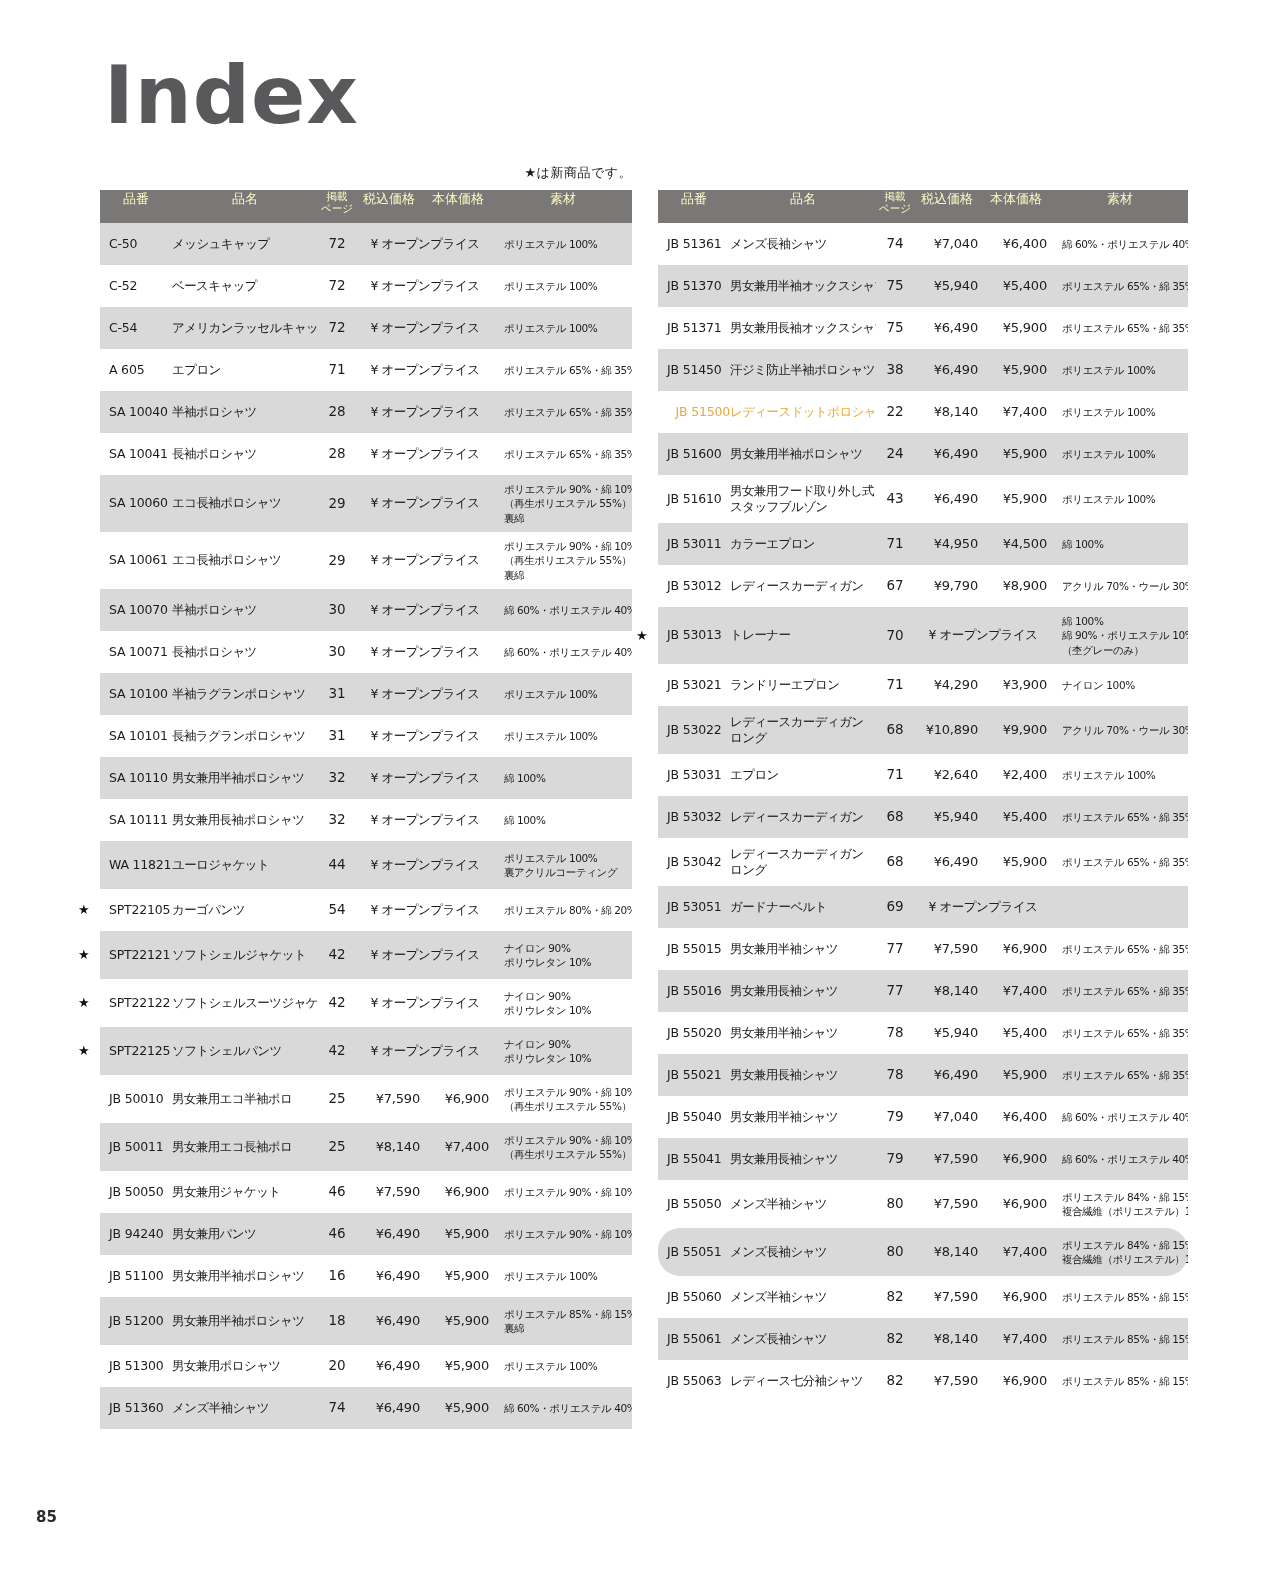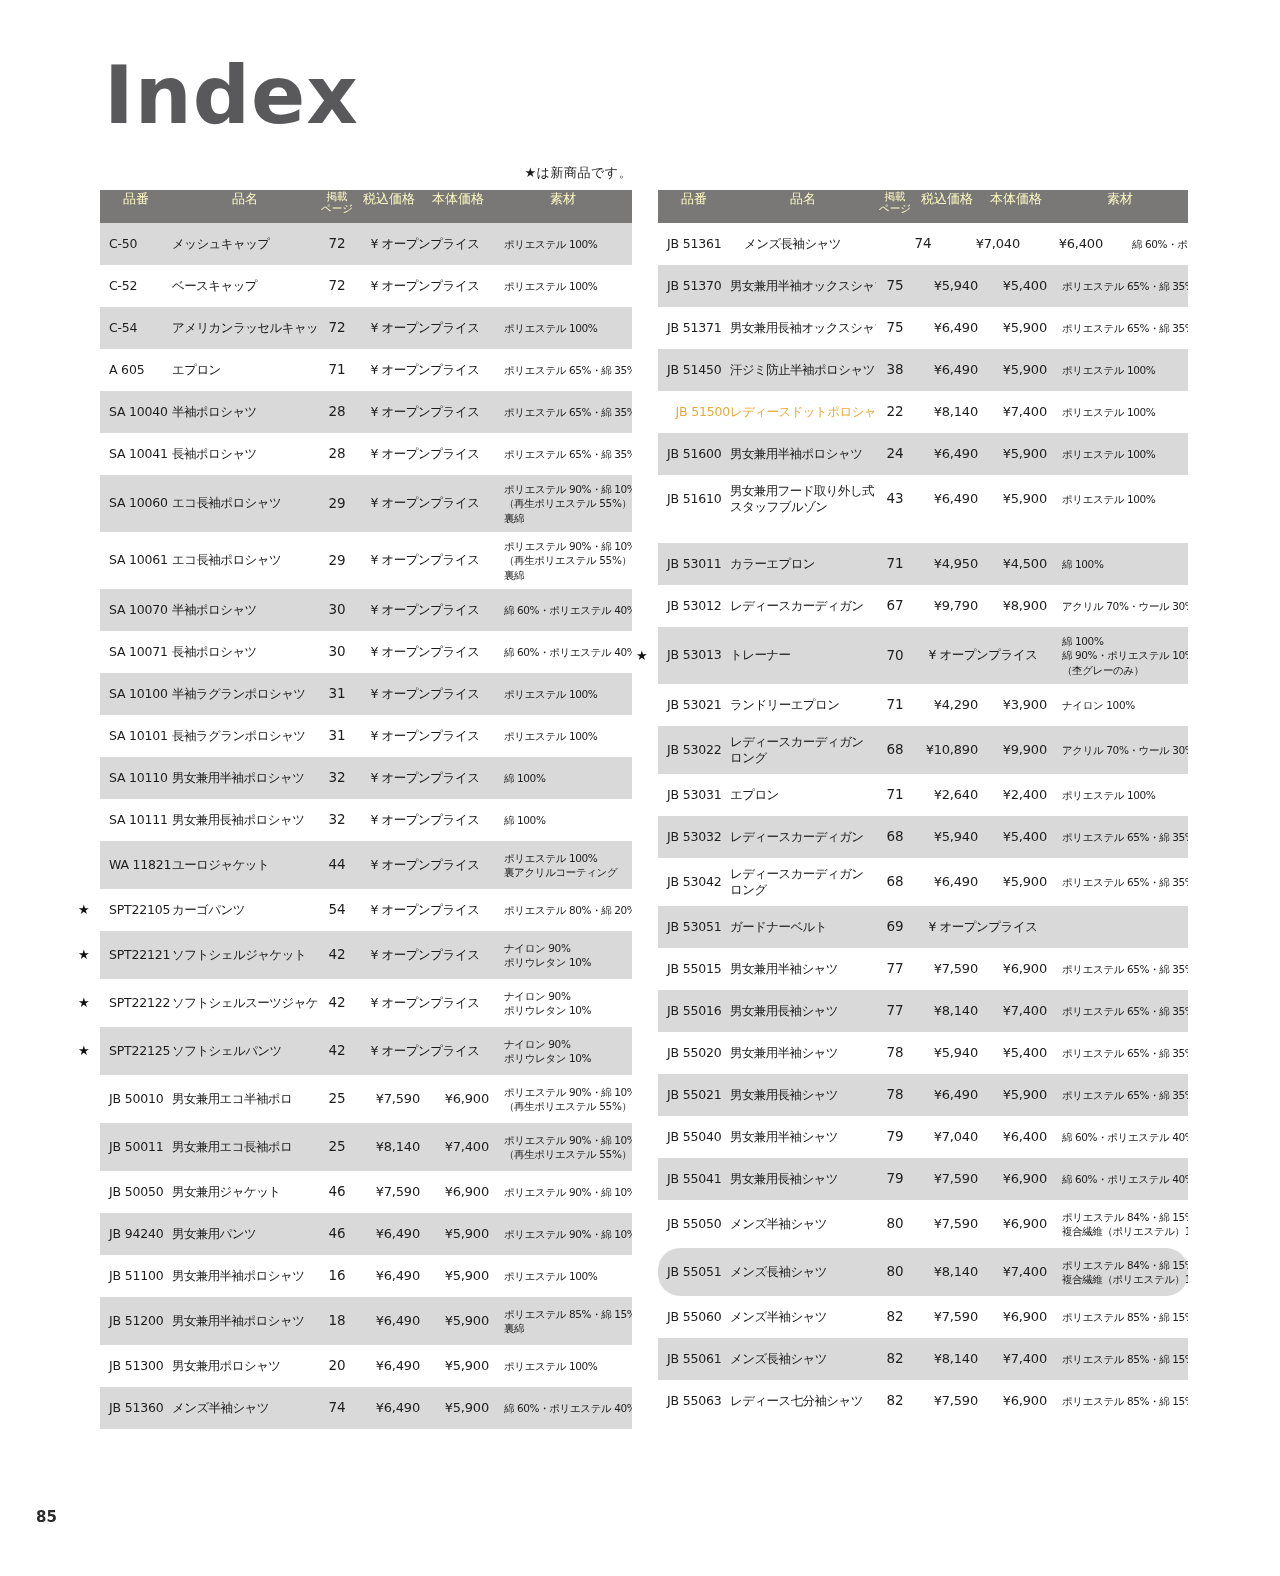--- a/index.html
+++ b/index.html
@@ -301,21 +301,21 @@
 <div class="table" id="right-table">
   <div class="thead">
     <div class="hcell c-code">品番</div>
     <div class="hcell c-name">品名</div>
     <div class="hcell c-page"><span>掲載</span><br><span class="l2">ページ</span></div>
     <div class="hcell c-tax">税込価格</div>
     <div class="hcell c-base">本体価格</div>
     <div class="hcell c-mat">素材</div>
   </div>
   <div class="tbody">
-      <div class="row" style="min-height: 42px; gap: 14px;">
+      <div class="row" style="min-height: 42px;">
         <div class="cell c-code">JB 51361</div>
         <div class="cell c-name">メンズ長袖シャツ</div>
         <div class="cell c-page">74</div>
         <div class="cell c-tax">¥7,040</div>
         <div class="cell c-base">¥6,400</div>
         <div class="cell c-mat">綿 60%・ポリエステル 40%</div>
       </div>
       <div class="row shade" style="min-height: 42px;">
         <div class="cell c-code">JB 51370</div>
         <div class="cell c-name">男女兼用半袖オックスシャツ</div>
@@ -358,21 +358,21 @@
       </div>
       <div class="row" style="min-height: 48px;">
         <div class="cell c-code">JB 51610</div>
         <div class="cell c-name">男女兼用フード取り外し式
 スタッフブルゾン</div>
         <div class="cell c-page">43</div>
         <div class="cell c-tax">¥6,490</div>
         <div class="cell c-base">¥5,900</div>
         <div class="cell c-mat">ポリエステル 100%</div>
       </div>
-      <div class="row shade" style="min-height: 42px; margin-top: 20px;">
+      <div class="row shade" style="min-height: 42px;">
         <div class="cell c-code">JB 53011</div>
         <div class="cell c-name">カラーエプロン</div>
         <div class="cell c-page">71</div>
         <div class="cell c-tax">¥4,950</div>
         <div class="cell c-base">¥4,500</div>
         <div class="cell c-mat">綿 100%</div>
       </div>
       <div class="row" style="min-height: 42px;">
         <div class="cell c-code">JB 53012</div>
         <div class="cell c-name">レディースカーディガン</div>

